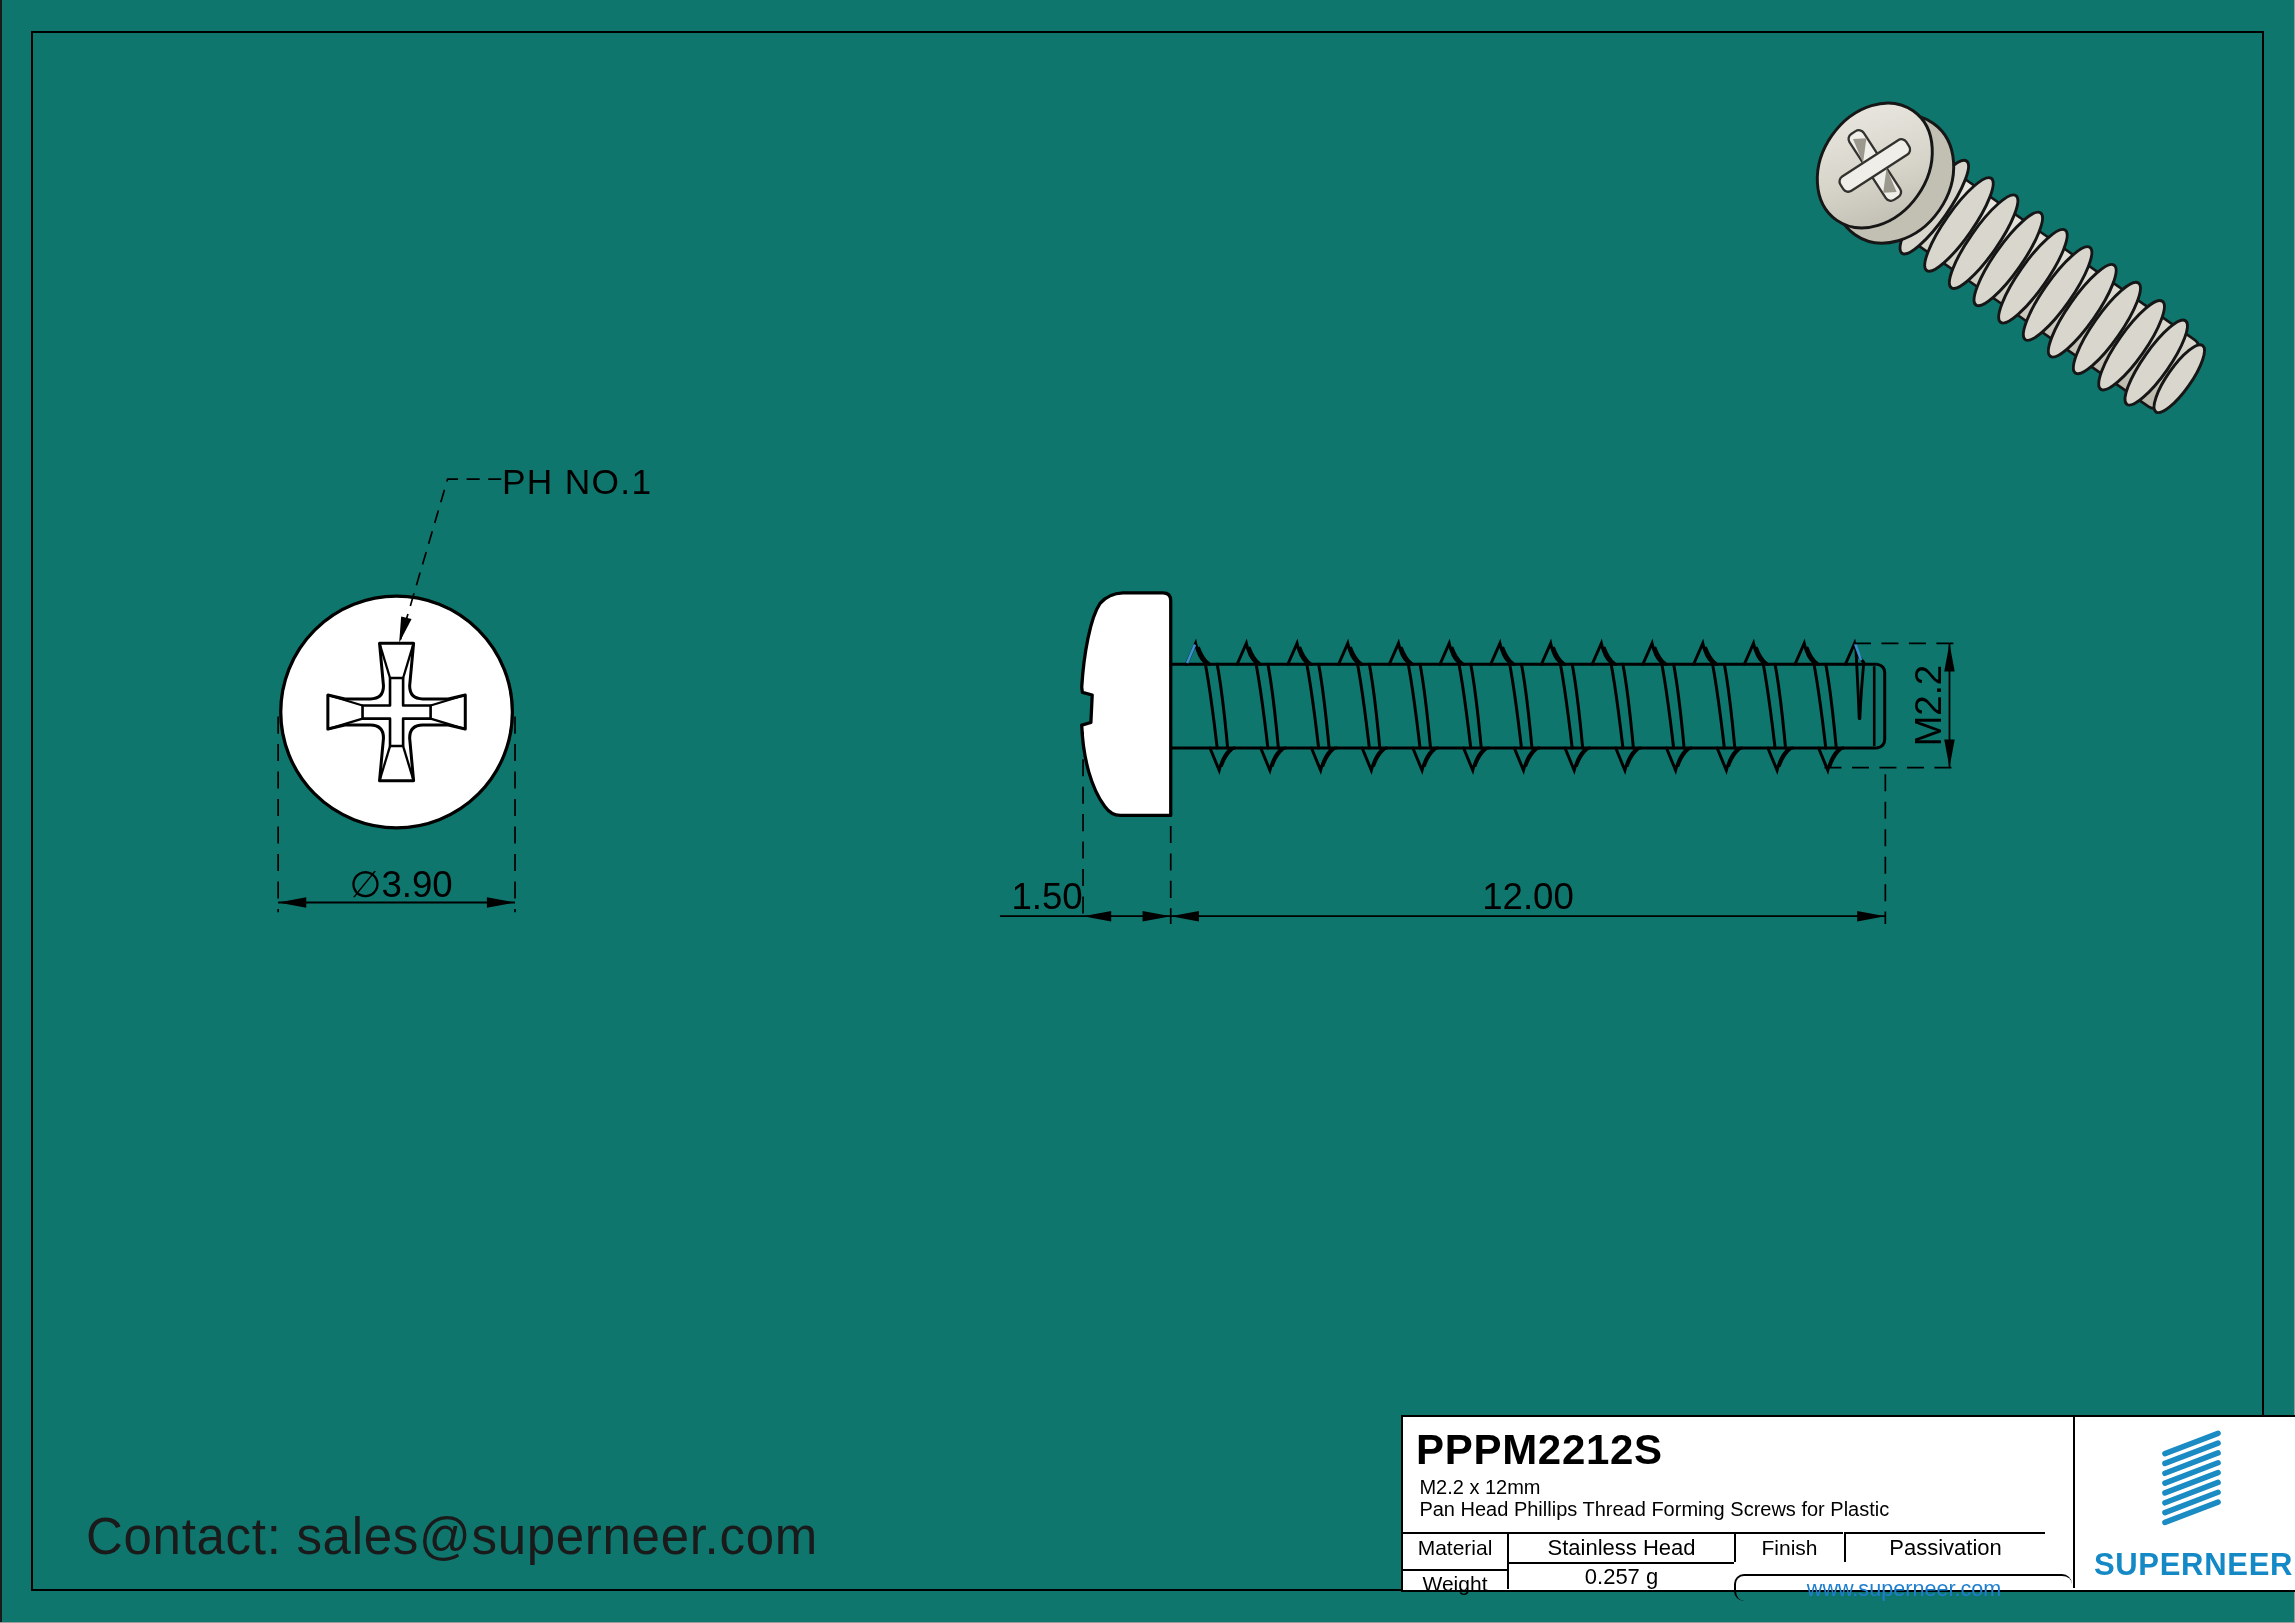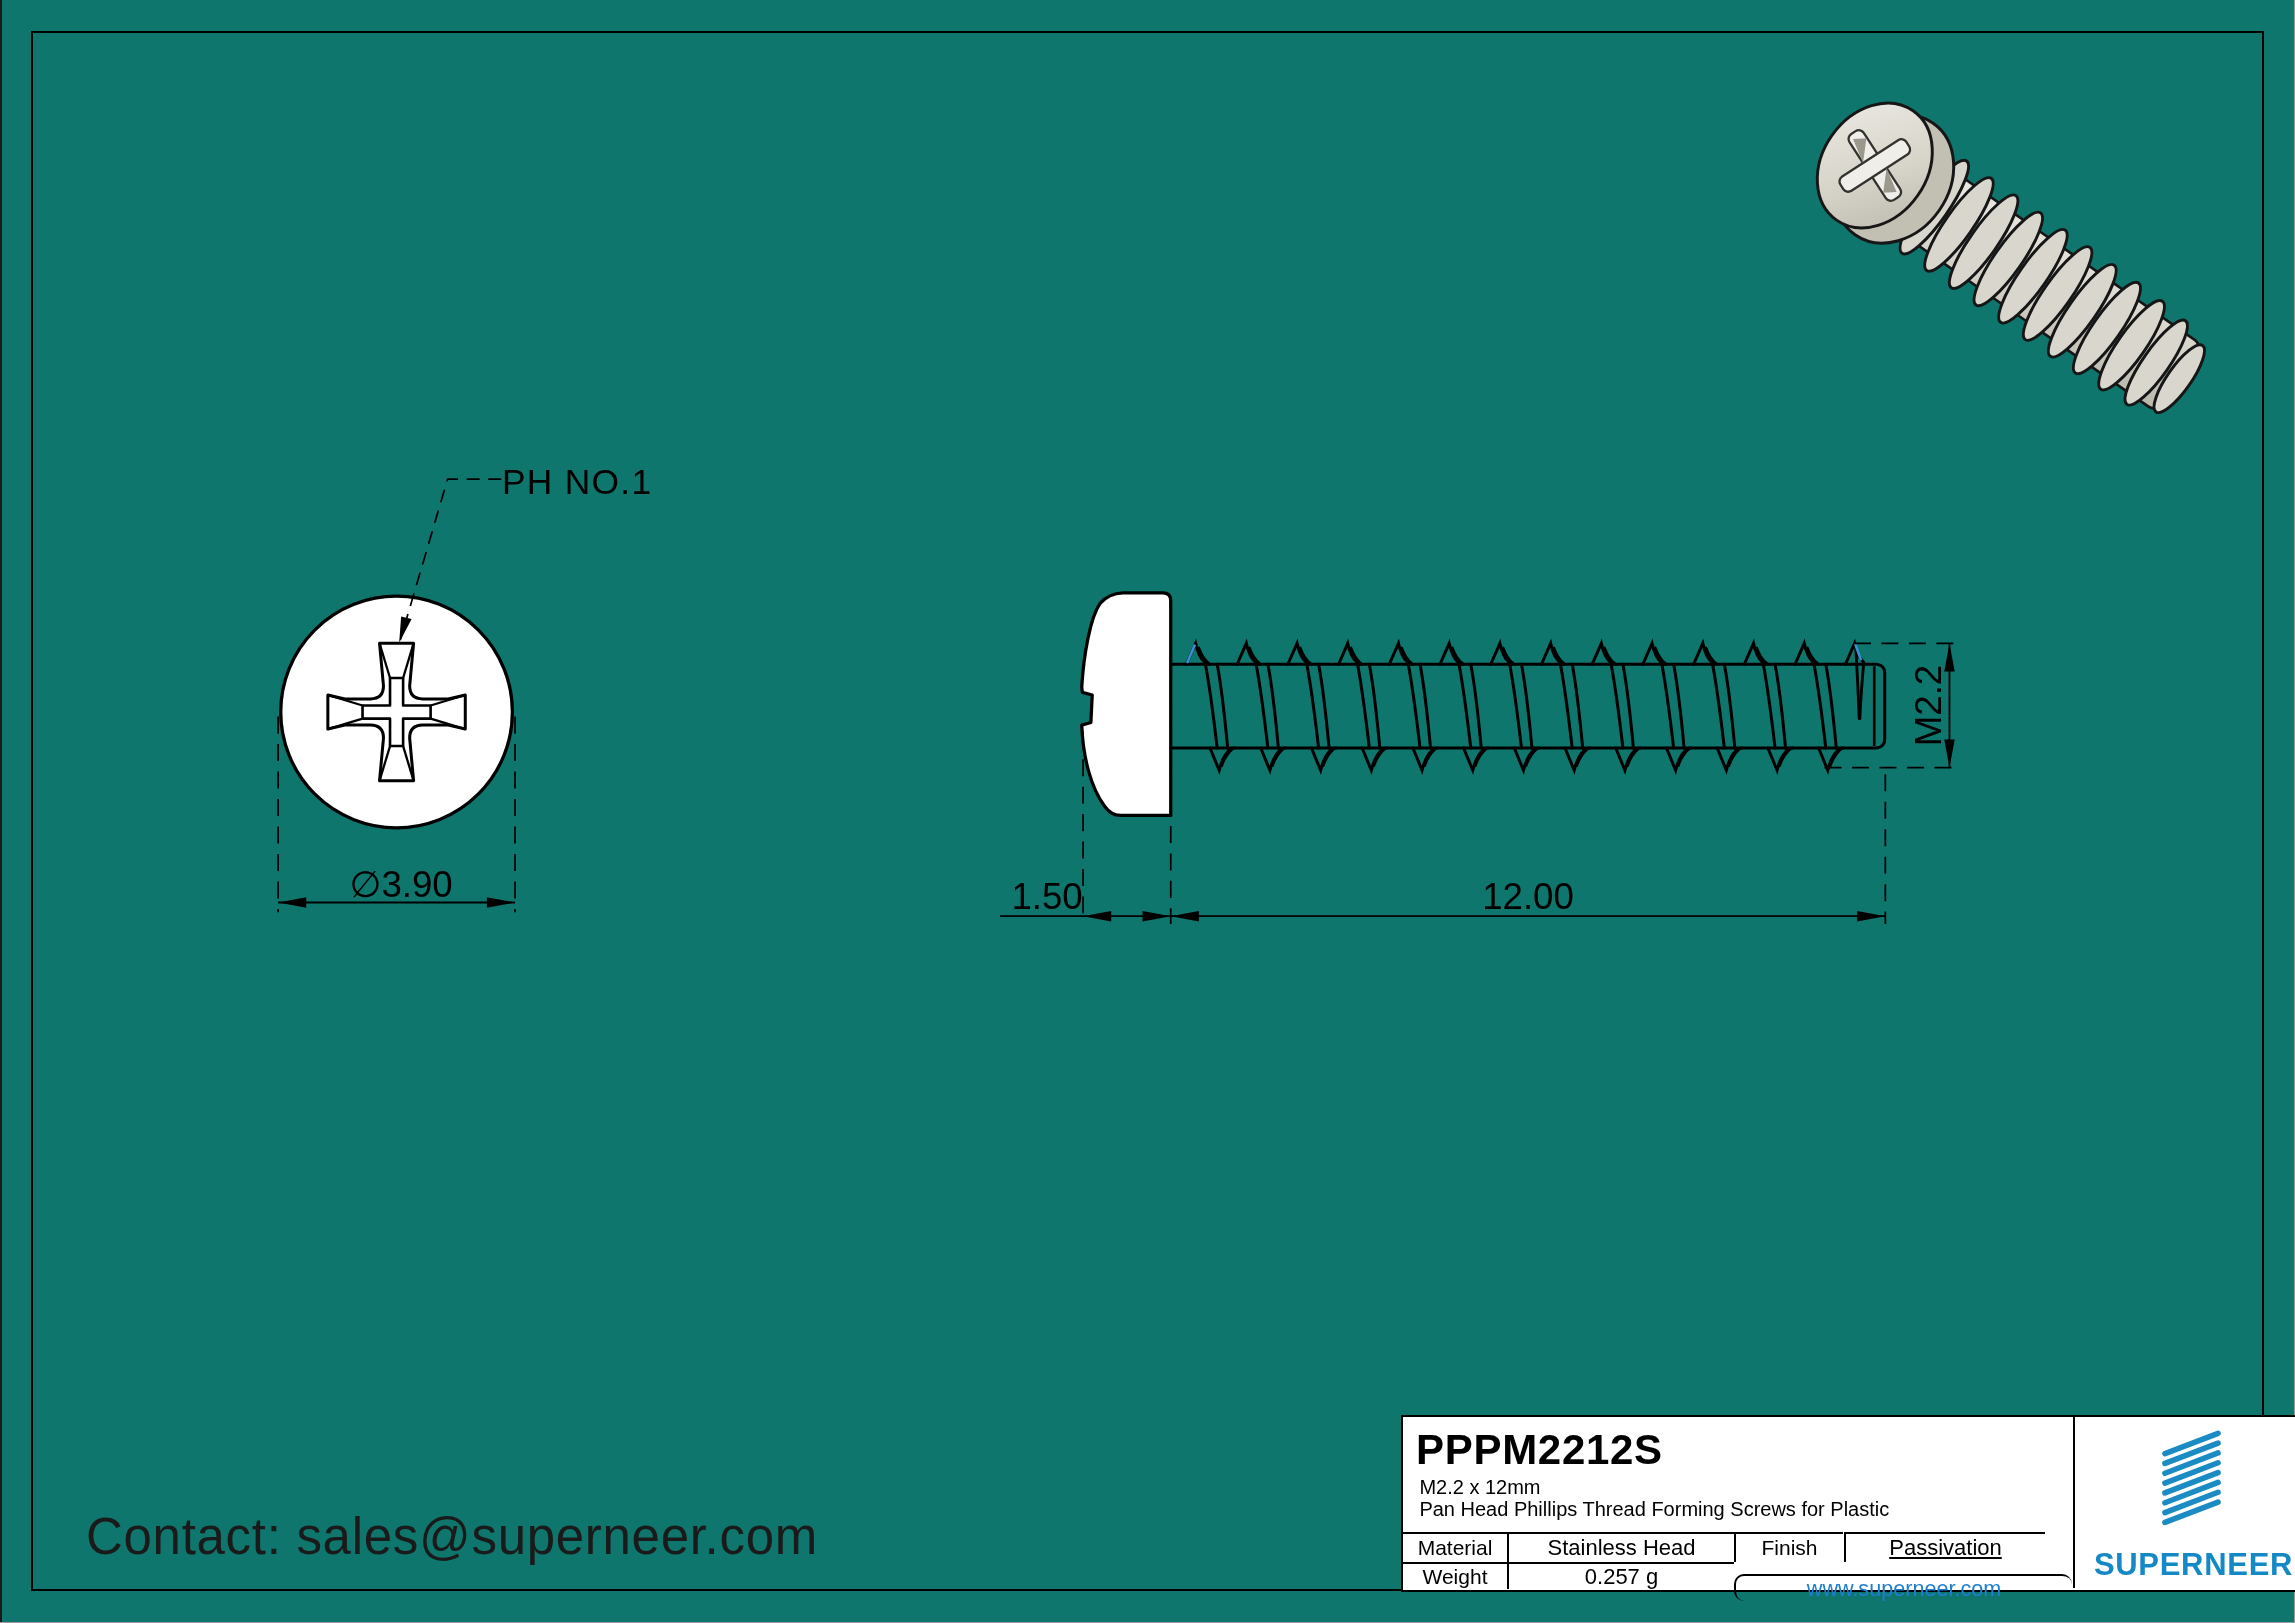--- a/index.html
+++ b/index.html
@@ -189,23 +189,23 @@
   <div class="tb">
     <div class="cell" style="left:0;top:0;width:670px;height:115px;justify-content:flex-start;">
       <div class="pn">PPPM2212S</div>
       <div class="sz">M2.2 x 12mm</div>
       <div class="desc">Pan Head Phillips Thread Forming Screws for Plastic</div>
     </div>
 
     <div class="cell lbl" style="left:0;top:115px;width:104px;height:29.5px;border-top-width:2.6px;">Material</div>
     <div class="cell val" style="left:104px;top:115px;width:227px;height:29.5px;border-top-width:2.6px;border-left-width:2.6px;">Stainless Head</div>
     <div class="cell lbl" style="left:331px;top:115px;width:109px;height:29.5px;border-top-width:2.6px;border-left-width:2.6px;">Finish</div>
-    <div class="cell val" style="left:441px;top:115px;width:201px;height:29.5px;border-top-width:2.6px;border-left-width:2.6px;text-decoration:underline;">Passivation</div>
-
-    <div class="cell lbl" style="left:0;top:145px;width:104px;height:27px;border-top-width:2.6px;">Weight</div>
+    <div class="cell val" style="left:441px;top:115px;width:201px;height:29.5px;border-top-width:2.6px;border-left-width:2.6px;">Passivation</div>
+
+    <div class="cell lbl" style="left:0;top:152px;width:104px;height:27px;border-top-width:2.6px;">Weight</div>
     <div class="cell val" style="left:104px;top:145px;width:227px;height:27px;border-top-width:2.6px;border-left-width:2.6px;">0.257 g</div>
     <div class="cell site" style="left:331px;top:157px;width:338px;height:27px;border-top-width:2.6px;border-left-width:2.6px;color:#1e7fd0;border-radius:10px;">www.superneer.com</div>
 
     <div class="brand-cell">
       <svg class="logo-svg" width="61" height="97" viewBox="0 0 93 148">
         <g stroke="#1b8bc3" stroke-width="8.5" stroke-linecap="round" fill="none">
           <line x1="6" y1="36" x2="87" y2="5"></line>
           <line x1="6" y1="51" x2="87" y2="20"></line>
           <line x1="6" y1="66" x2="87" y2="35"></line>
           <line x1="6" y1="81" x2="87" y2="50"></line>

